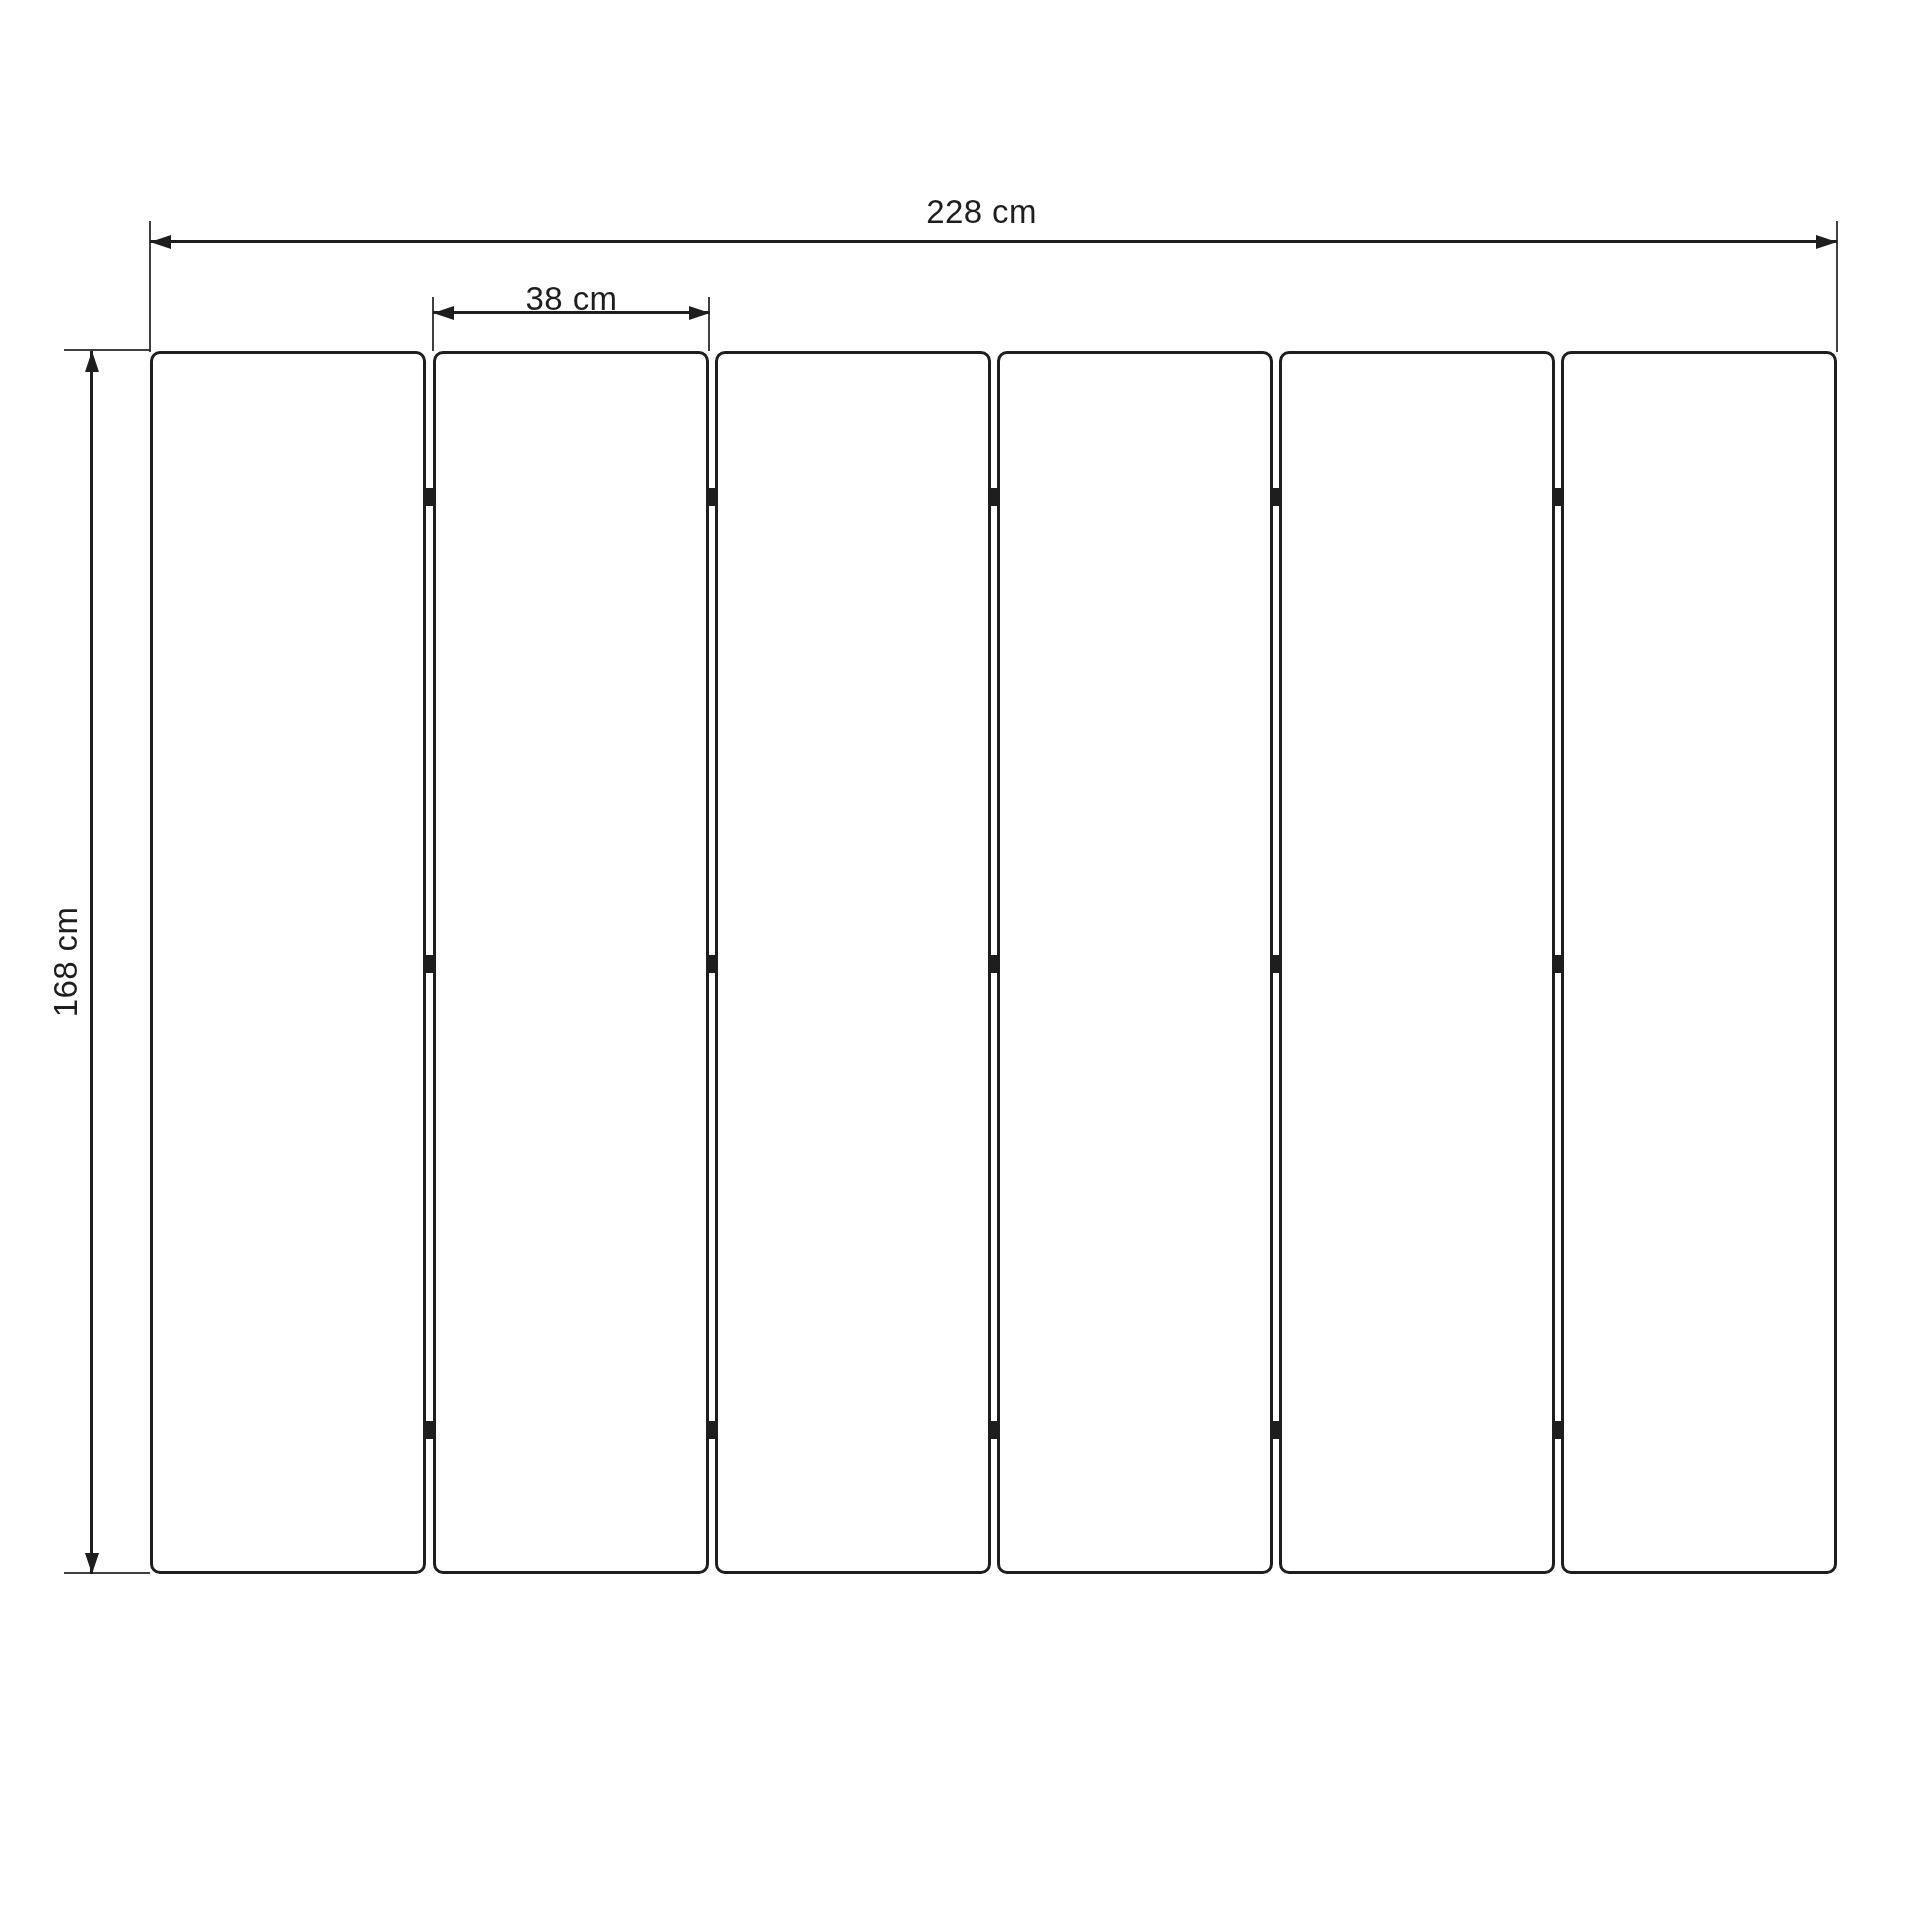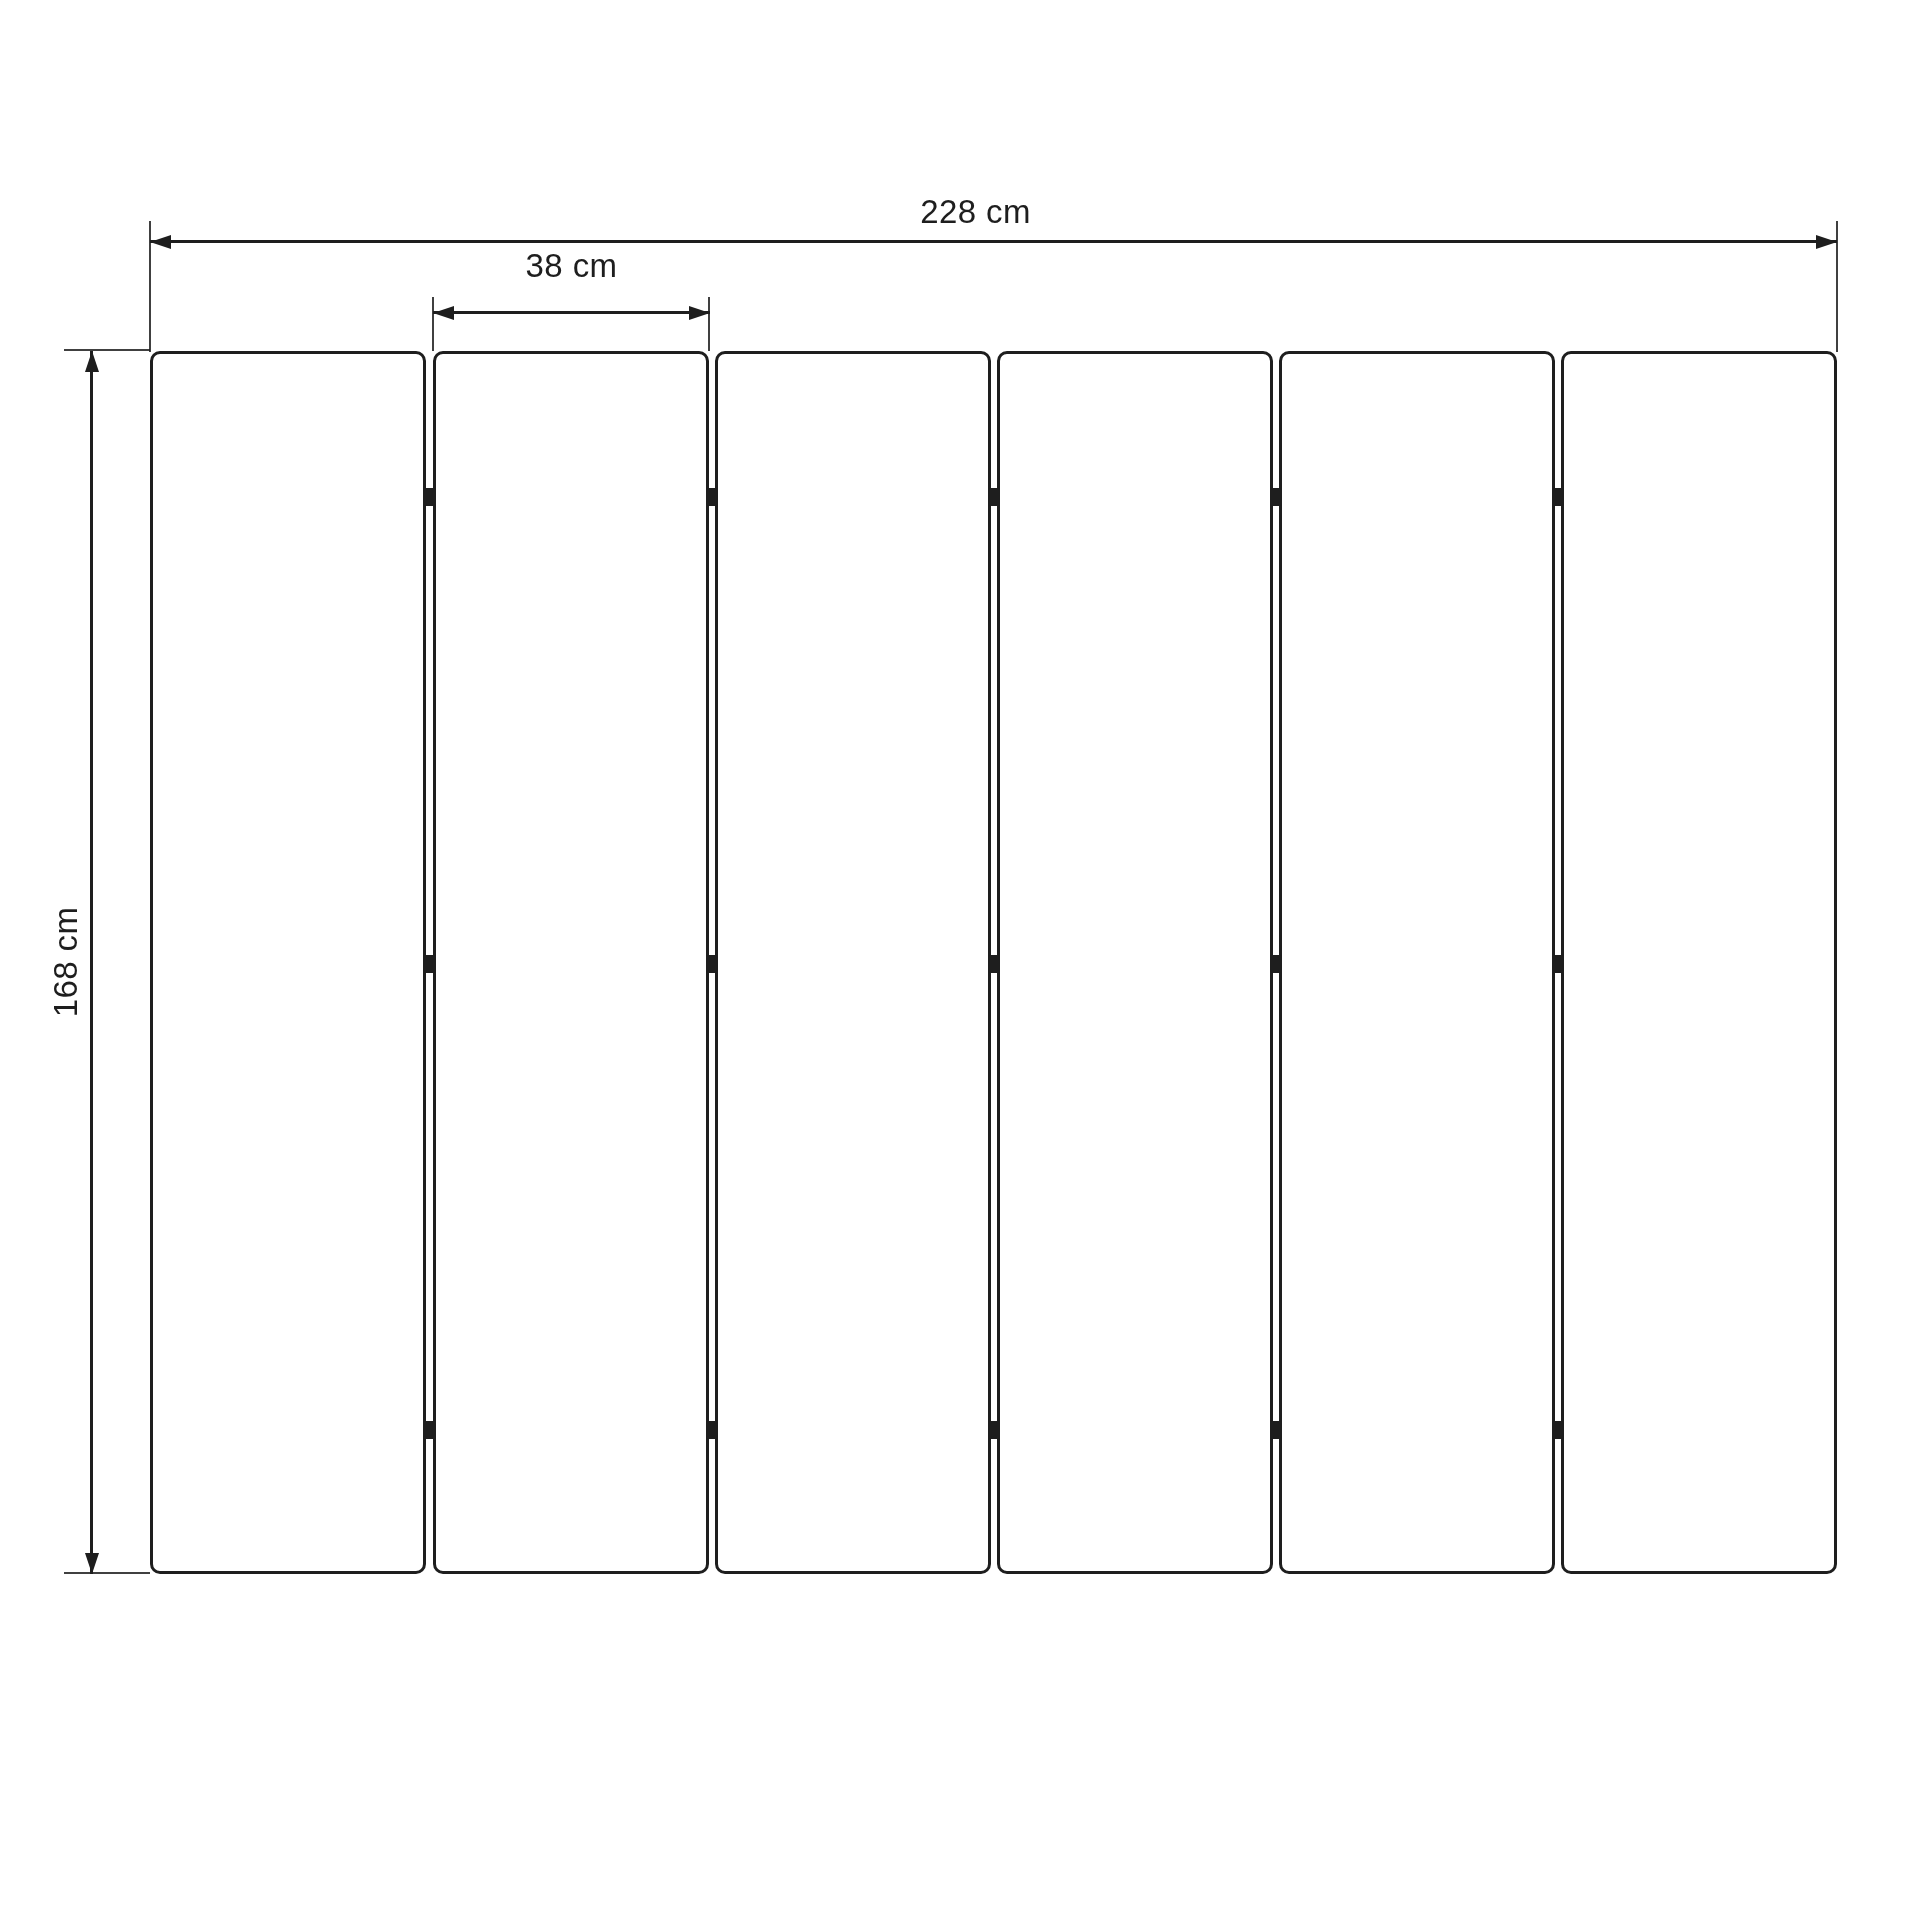--- a/index.html
+++ b/index.html
@@ -55,22 +55,22 @@
   .arr.right { border-top: 7px solid transparent; border-bottom: 7px solid transparent; border-left: 21px solid var(--ink);  right: 0; top: -5.4px; }
   .arr.up    { border-left: 7px solid transparent; border-right: 7px solid transparent; border-bottom: 21px solid var(--ink); top: 0;    left: -5.4px; }
   .arr.down  { border-left: 7px solid transparent; border-right: 7px solid transparent; border-top: 21px solid var(--ink);   bottom: 0;  left: -5.4px; }
 
   .dim-label {
     position: absolute;
     font-size: 33px; letter-spacing: 0.4px;
     color: var(--ink); text-align: center;
     white-space: nowrap; line-height: 1;
   }
-  .label-total { left: 132px; width: 1687px; top: 195px; }
-  .label-panel { left: 433px; width: 277px;  top: 249px; }
+  .label-total { left: 138px; width: 1687px; top: 195px; }
+  .label-panel { left: 433px; width: 277px;  top: 282px; }
   .label-height {
     left: 65px; top: 962px; width: 0; height: 0;
     display: flex; align-items: center; justify-content: center;
     transform: rotate(-90deg);
   }
 </style>
 </head>
 <body>
 
 <div class="canvas">

